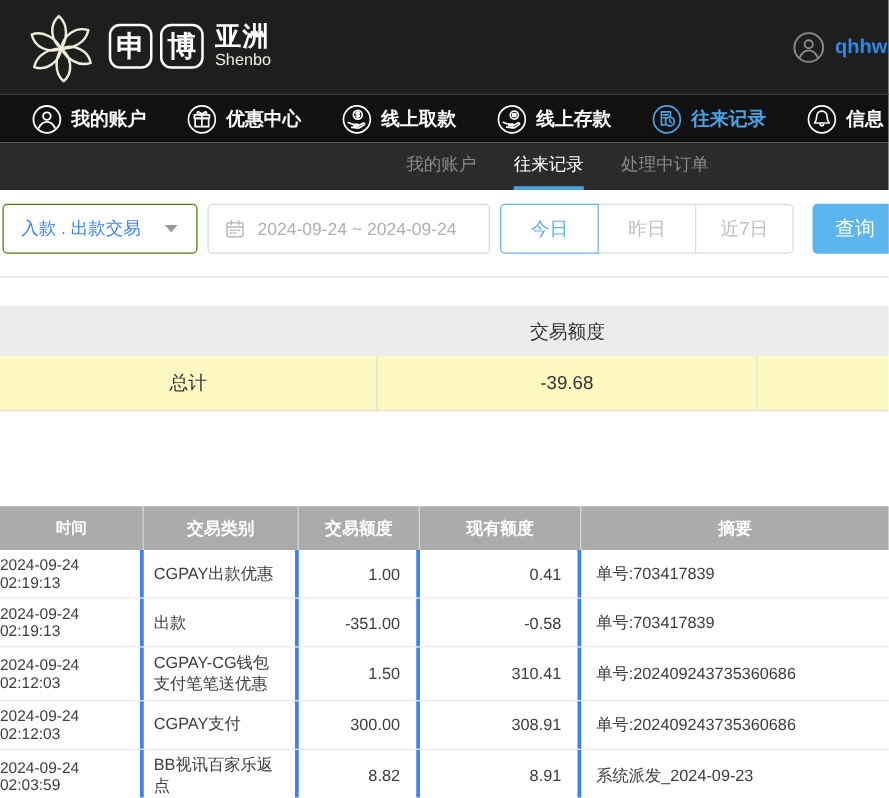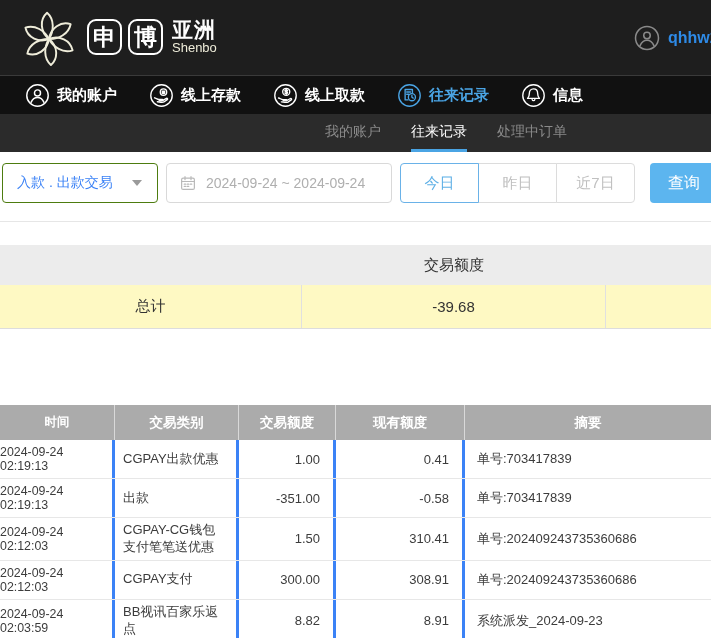--- a/index.html
+++ b/index.html
@@ -133,37 +133,48 @@
     <svg viewBox="0 0 24 24" fill="none" stroke="currentColor" stroke-width="1.4" stroke-linecap="round">
       <circle cx="12" cy="12" r="10.3"></circle>
         <circle cx="12" cy="9.5" r="2.9"></circle>
       <path d="M5.8 18.6c1.4-3.2 3.9-4.7 6.2-4.7s4.8 1.5 6.2 4.7"></path>
     </svg>
     <span>我的账户</span>
   </div>
   <div class="nav-item">
     <svg viewBox="0 0 24 24" fill="none" stroke="currentColor" stroke-width="1.3" stroke-linecap="round" stroke-linejoin="round">
       <circle cx="12" cy="12" r="10.3"></circle>
-      <circle cx="13.9" cy="8.7" r="3.1"></circle>
-      <path d="M12.7 7.8h2.4M12.7 8.8h2.4M12.7 9.8h2.4"></path>
-      <path d="M5.3 14.2c1.6.4 2.7 1.5 4.3 1.5h3.1c.9 0 .9 1.3 0 1.3H9.6"></path>
-      <path d="M13.3 16.6l3.4-1.9c.9-.4 1.6.6.8 1.3l-3.2 2.2c-1.7 1-4.6-.2-6.3-.2"></path>
-    </svg>
-    <span>线上存款</span>
+      <path d="M6.8 11.2h10.4v6.3H6.8z"></path>
+        <path d="M6.2 8.6h11.6v2.6H6.2z"></path>
+      <line x1="12" y1="8.6" x2="12" y2="17.5"></line>
+      <path d="M12 8.4C10.8 6 8.2 5.6 8.4 7.2c.15 1.2 2.2 1.2 3.6 1.2z"></path>
+      <path d="M12 8.4c1.2-2.4 3.8-2.8 3.6-1.2-.15 1.2-2.2 1.2-3.6 1.2z"></path>
+    </svg>
+    <span>优惠中心</span>
   </div>
   <div class="nav-item">
     <svg viewBox="0 0 24 24" fill="none" stroke="currentColor" stroke-width="1.3" stroke-linecap="round" stroke-linejoin="round">
       <circle cx="12" cy="12" r="10.3"></circle>
       <circle cx="12.7" cy="8.5" r="3.4"></circle>
       <path d="M14 7.2c-.6-.8-2.6-.7-2.6.3 0 1.2 2.6.6 2.6 1.8 0 1-2 1.1-2.6.3"></path>
       <path d="M12.7 6.2v4.6"></path>
       <path d="M5.3 14.4c1.6.4 2.7 1.5 4.3 1.5h3.1c.9 0 .9 1.3 0 1.3H9.6"></path>
       <path d="M13.3 16.8l3.4-1.9c.9-.4 1.6.6.8 1.3l-3.2 2.1c-1.7 1-4.6-.2-6.3-.2"></path>
     </svg>
     <span>线上取款</span>
+  </div>
+  <div class="nav-item">
+    <svg viewBox="0 0 24 24" fill="none" stroke="currentColor" stroke-width="1.3" stroke-linecap="round" stroke-linejoin="round">
+      <circle cx="12" cy="12" r="10.3"></circle>
+      <circle cx="13.9" cy="8.7" r="3.1"></circle>
+      <path d="M12.7 7.8h2.4M12.7 8.8h2.4M12.7 9.8h2.4"></path>
+      <path d="M5.3 14.2c1.6.4 2.7 1.5 4.3 1.5h3.1c.9 0 .9 1.3 0 1.3H9.6"></path>
+      <path d="M13.3 16.6l3.4-1.9c.9-.4 1.6.6.8 1.3l-3.2 2.2c-1.7 1-4.6-.2-6.3-.2"></path>
+    </svg>
+    <span>线上存款</span>
   </div>
   <div class="nav-item active">
     <svg viewBox="0 0 24 24" fill="none" stroke="currentColor" stroke-width="1.3" stroke-linecap="round" stroke-linejoin="round">
       <circle cx="12" cy="12" r="10.3"></circle>
       <path d="M14.8 9.4V6.2H7.8v10h2.8"></path>
       <line x1="9.3" y1="8.6" x2="13" y2="8.6"></line>
       <line x1="9.3" y1="10.8" x2="11.4" y2="10.8"></line>
       <circle cx="14.3" cy="13.6" r="3.4"></circle>
       <path d="M14.3 11.9v1.8l1.3.8"></path>
     </svg>

